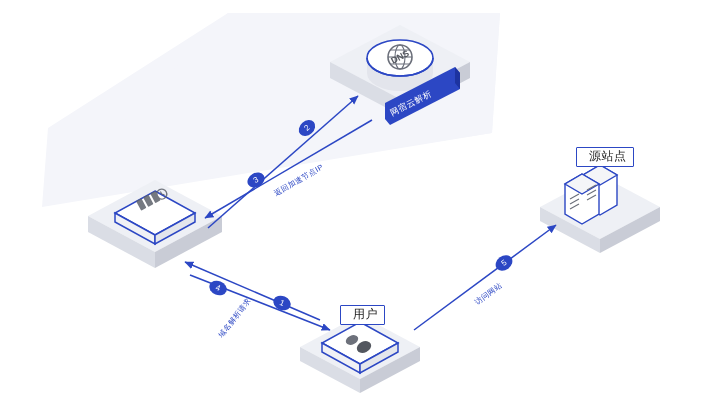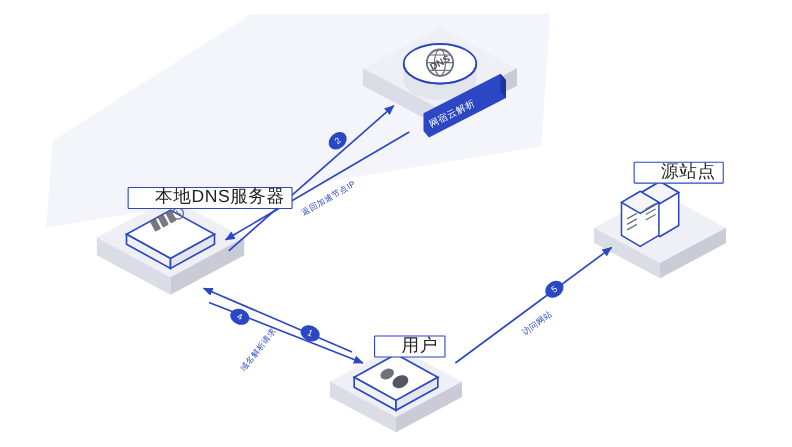--- a/index.html
+++ b/index.html
@@ -10,23 +10,23 @@
     overflow:hidden;
     position:relative;
   }
   #stage{position:absolute;left:0;top:0;width:720px;height:406px;}
   svg#diagram{position:absolute;left:0;top:0;width:720px;height:406px;}
   .nodelabel{
     position:absolute;
     border:1px solid #2c47c4;
     background:#ffffff;
     color:#222222;
-    font-size:16px;
+    font-size:12px;
     line-height:13px;
-    padding:2px 6px 3px 24px;
+    padding:2px 6px 3px 12px;
     white-space:nowrap;
     border-radius:1px;
     letter-spacing:0.5px;
   }
   .badge-txt{
     font-size:8px;
     fill:#ffffff;
     font-family:"Liberation Sans","DejaVu Sans",sans-serif;
     text-anchor:middle;
     dominant-baseline:central;
@@ -181,19 +181,18 @@
       </g>
     </g>
 
     <g>
       <text class="flowlabel" transform="translate(276,196) rotate(-30)">返回加速节点IP</text>
       <text class="flowlabel" transform="translate(222,338) rotate(-52)">域名解析请求</text>
       <text class="flowlabel" transform="translate(477,305) rotate(-36)">访问网站</text>
     </g>
   </svg>
 
-  <div class="nodelabel" style="left:116px;top:170px;">本地DNS服务器</div>
 
   <div class="nodelabel" style="left:340px;top:305px;">用户</div>
 
   <div class="nodelabel" style="left:576px;top:147px;">源站点</div>
 
 </div>
 
 </body></html>

